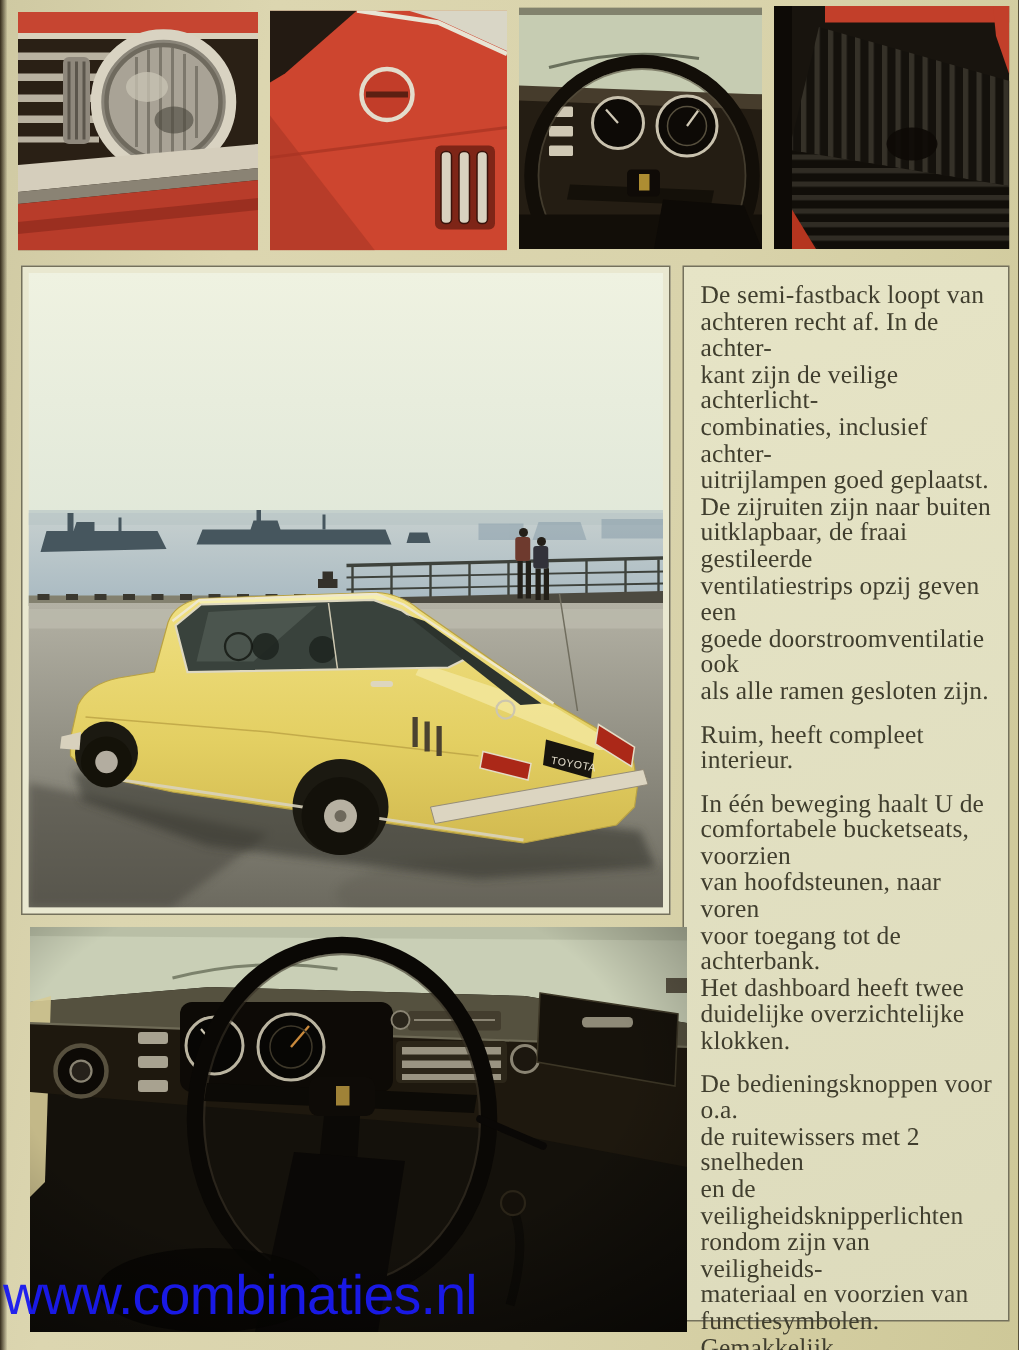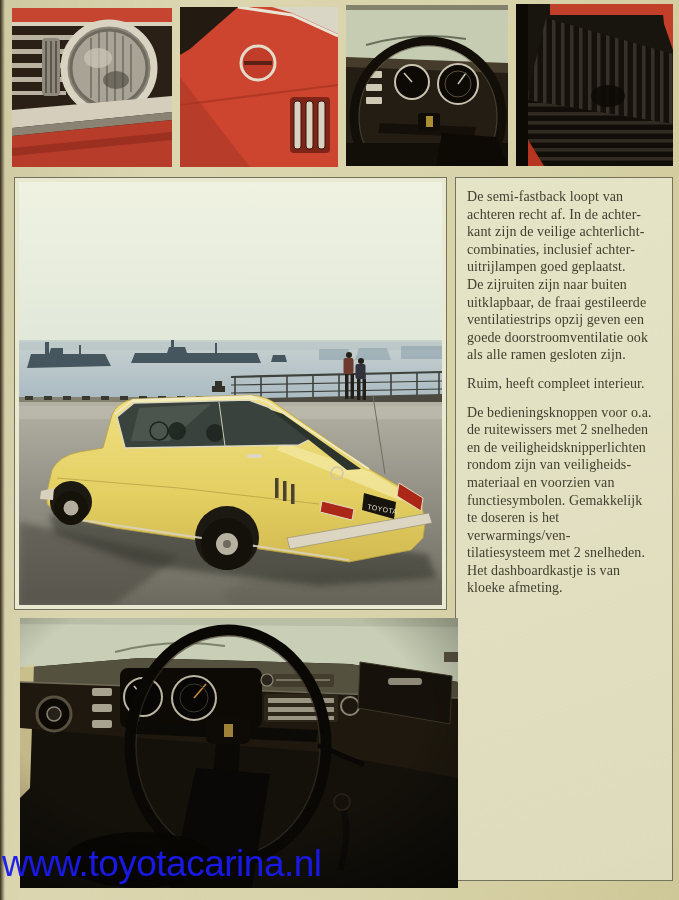--- a/index.html
+++ b/index.html
@@ -14,21 +14,21 @@
   .p2{left:180px;top:7px;width:158px;height:160px;}
   .p3{left:346px;top:5px;width:162px;height:161px;}
   .p4{left:516px;top:4px;width:157px;height:162px;}
   .main-box{position:absolute;left:14px;top:177px;width:433px;height:433px;box-sizing:border-box;
         border:1px solid #74715c;background:#e9e8d0;}
   .main-box svg{position:absolute;left:4px;top:4px;}
   .bottom-photo{left:20px;top:618px;width:438px;height:270px;}
   .copy{position:absolute;left:455px;top:177px;width:218px;height:704px;box-sizing:border-box;
         border:1px solid #74715c;background:linear-gradient(160deg,#e6e4c6,#dddbbc);
         padding:10px 8px 10px 11px;}
-  .copy p{margin:0 0 11px 0;font-size:14px;line-height:17.6px;color:#403e2e;
+  .copy p{margin:0 0 11px 0;font-size:17px;line-height:17.6px;color:#403e2e;
         white-space:pre-line;letter-spacing:.1px;}
   .watermark{position:absolute;left:2px;top:843px;font-family:"Liberation Sans",sans-serif;
         font-size:37px;font-weight:400;color:#1a1aef;letter-spacing:-.5px;opacity:.96;}
 </style>
 </head>
 <body>
 
 <div class="page">
   <div class="edge-left"></div>
 
@@ -293,20 +293,26 @@
 achteren recht af. In de achter-
 kant zijn de veilige achterlicht-
 combinaties, inclusief achter-
 uitrijlampen goed geplaatst.
 De zijruiten zijn naar buiten
 uitklapbaar, de fraai gestileerde
 ventilatiestrips opzij geven een
 goede doorstroomventilatie ook
 als alle ramen gesloten zijn.</p>
     <p>Ruim, heeft compleet interieur.</p>
+    <p>In één beweging haalt U de
+comfortabele bucketseats, voorzien
+van hoofdsteunen, naar voren
+voor toegang tot de achterbank.
+Het dashboard heeft twee
+duidelijke overzichtelijke klokken.</p>
     <p>De bedieningsknoppen voor o.a.
 de ruitewissers met 2 snelheden
 en de veiligheidsknipperlichten
 rondom zijn van veiligheids-
 materiaal en voorzien van
 functiesymbolen. Gemakkelijk
 te doseren is het verwarmings/ven-
 tilatiesysteem met 2 snelheden.
 Het dashboardkastje is van
 kloeke afmeting.</p>
@@ -364,14 +370,14 @@
       </g>
       <polygon points="176,150 250,156 232,270 150,270" fill="#0a0806"></polygon>
       <line x1="300" y1="128" x2="342" y2="146" stroke="#0a0806" stroke-width="5" stroke-linecap="round"></line>
       <path d="M320,252 Q332,210 322,188" stroke="#0d0b07" stroke-width="6" fill="none"></path>
       <circle cx="322" cy="184" r="8" fill="#14100a" stroke="#2a2418" stroke-width="1.5"></circle>
       <ellipse cx="120" cy="242" rx="75" ry="28" fill="#070604" opacity=".85"></ellipse>
       <rect width="438" height="270" fill="url(#vg)"></rect>
     </svg>
   </div>
 
-  <div class="watermark">www.toyotacarina.nl</div>
+  <div class="watermark">www.combinaties.nl</div>
 </div>
 
 </body></html>

